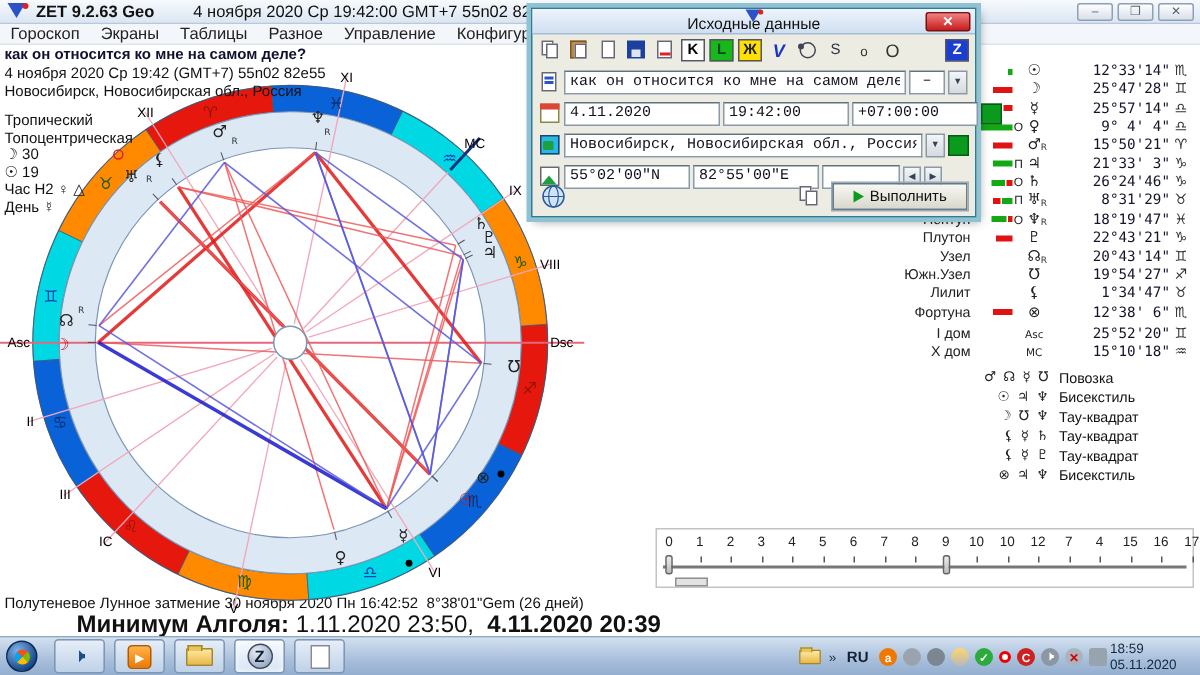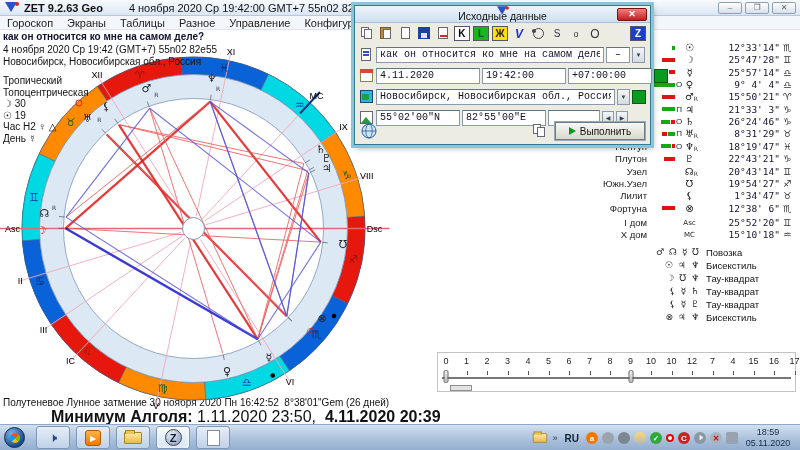--- a/index.html
+++ b/index.html
@@ -136,21 +136,21 @@
   .tb-folder { width:18px; height:12px; background:linear-gradient(#ffe9a0,#e8b94a); border:1px solid #a8861e; border-radius:1px; position:relative; }
   .tb-folder:before { content:""; position:absolute; left:0; top:-3px; width:8px; height:3px; background:#e8c55e; border:1px solid #a8861e; border-bottom:none; }
   .tb-zet { width:17px; height:17px; border-radius:50%; background:radial-gradient(circle at 35% 30%, #e8eef6, #8096b8); border:1px solid #445;
     color:#123; font-size:11px; font-weight:bold; text-align:center; line-height:16px; }
   .tb-doc { width:13px; height:16px; background:#fff; border:1px solid #889; }
   .tray { position:absolute; right:62px; top:0; height:26px; display:flex; align-items:center; gap:4px; }
   .tray-chip { width:12px; height:12px; border-radius:50%; display:inline-flex; align-items:center; justify-content:center;
     font-size:8px; color:#fff; font-weight:bold; }
   .tray-lang { font-size:10px; font-weight:bold; color:#123; padding:0 3px; }
   .tray-chev { font-size:9px; color:#234; }
-  .clock { position:absolute; right:4px; top:2px; width:56px; text-align:center; font-size:9px; color:#122a42; line-height:11px; }
+  .clock { position:absolute; right:4px; top:2px; width:56px; text-align:left; font-size:9px; color:#122a42; line-height:11px; }
 </style>
 </head>
 <body>
 
 <div class="screen">
 
   <div class="titlebar">
     <span class="app-logo">
         <i></i>
         <b></b>

